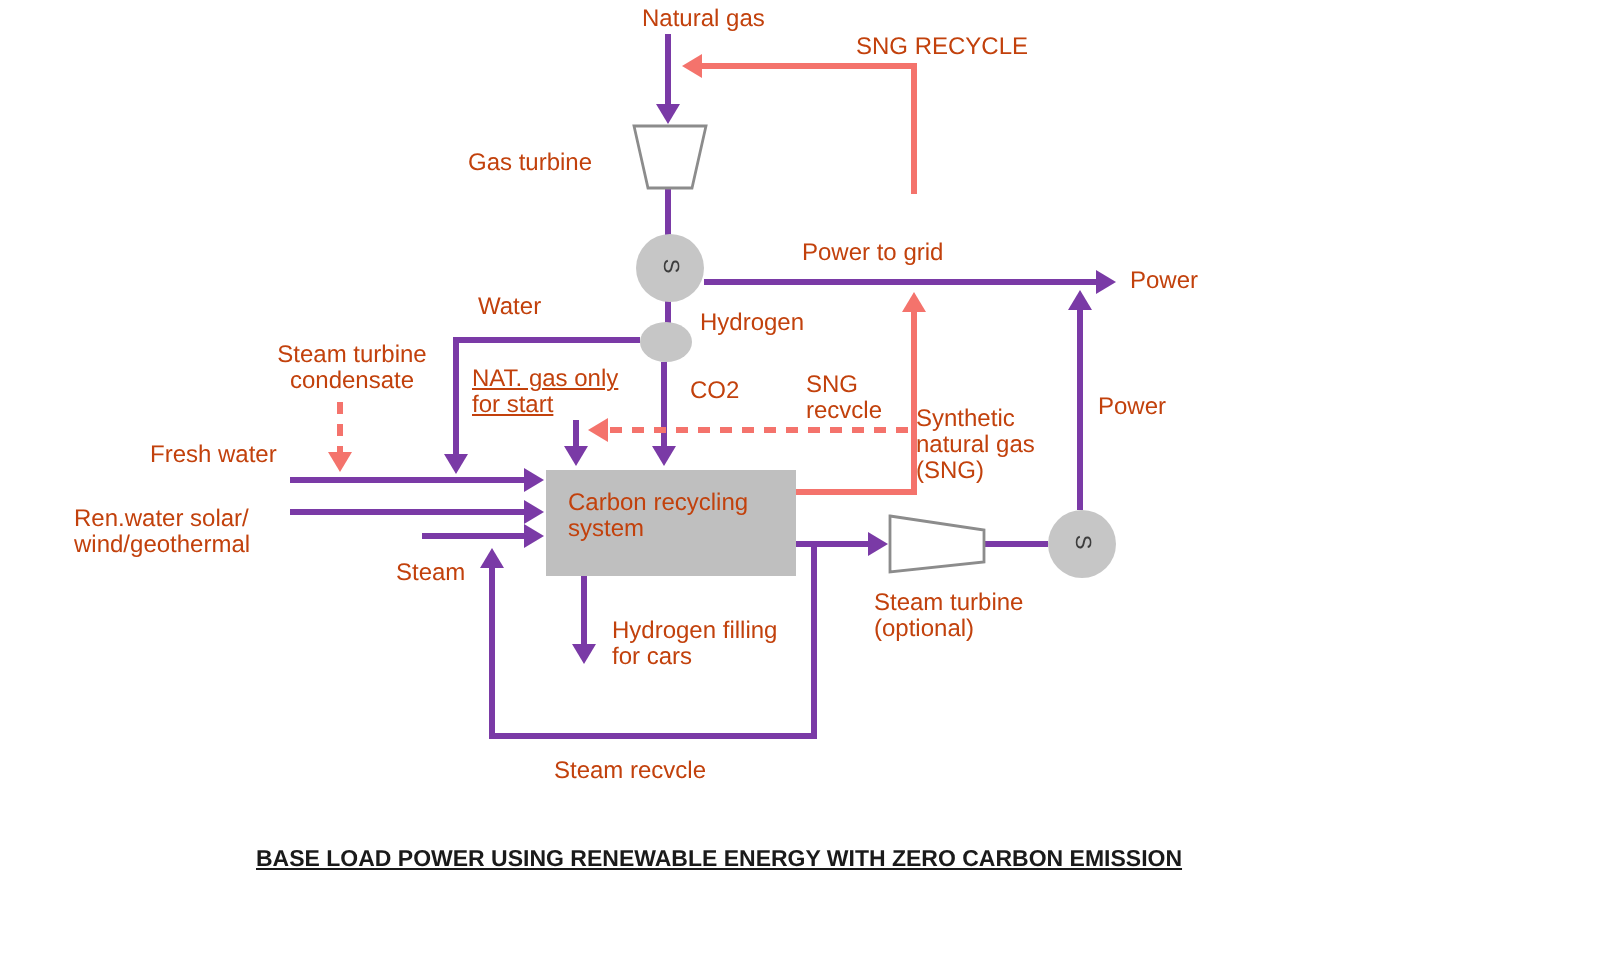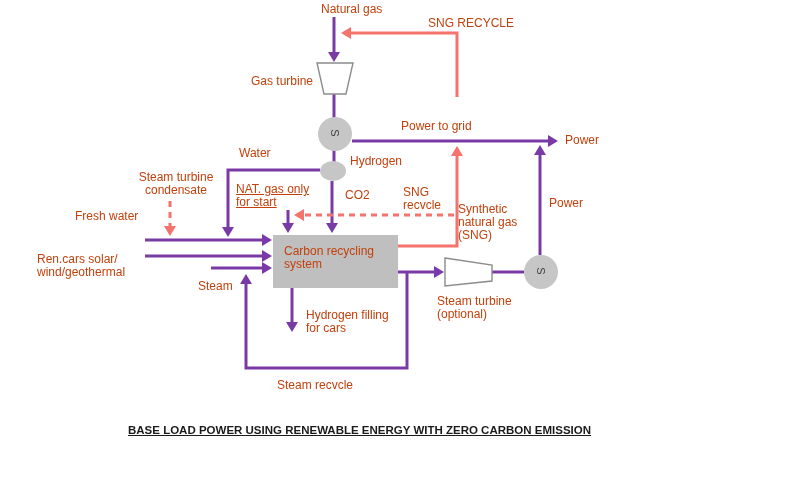--- a/index.html
+++ b/index.html
@@ -80,21 +80,21 @@
     <circle class="node" cx="541" cy="272" r="17"></circle>
   </svg>
 
   <div class="gen-s" style="left:325px; top:127px;">S</div>
   <div class="gen-s" style="left:531px; top:265px;">S</div>
 
   <div class="footer" style="left:128px; top:424px;">BASE LOAD POWER USING RENEWABLE ENERGY WITH ZERO CARBON EMISSION</div>
 
   <div class="lbl" style="left:321px; top:3px;">Natural gas</div>
   <div class="lbl" style="left:428px; top:17px;">SNG RECYCLE</div>
-  <div class="lbl" style="left:251px; top:75px;">Gas turbine</div>
+  <div class="lbl" style="left:234px; top:75px;">Gas turbine</div>
   <div class="lbl" style="left:401px; top:120px;">Power to grid</div>
   <div class="lbl" style="left:565px; top:134px;">Power</div>
   <div class="lbl" style="left:239px; top:147px;">Water</div>
   <div class="lbl" style="left:350px; top:155px;">Hydrogen</div>
   <div class="lbl center" style="left:134px; top:171px; width:84px;">
     <span>Steam turbine</span>
     <span>condensate</span>
   </div>
   <div class="lbl" style="left:236px; top:183px;text-decoration:underline;">
     <span>NAT. gas only</span>
@@ -104,23 +104,23 @@
   <div class="lbl" style="left:403px; top:186px;">
     <span>SNG</span>
     <span>recvcle</span>
   </div>
   <div class="lbl" style="left:549px; top:197px;">Power</div>
   <div class="lbl" style="left:458px; top:203px;">
     <span>Synthetic</span>
     <span>natural gas</span>
     <span>(SNG)</span>
   </div>
-  <div class="lbl" style="left:75px; top:210px;text-align:right;">Fresh water</div>
+  <div class="lbl" style="left:75px; top:221px;text-align:right;">Fresh water</div>
   <div class="lbl" style="left:37px; top:253px;">
-    <span>Ren.cars solar/</span>
+    <span>Ren.water solar/</span>
     <span>wind/geothermal</span>
   </div>
   <div class="lbl" style="left:198px; top:280px;">Steam</div>
   <div class="lbl" style="left:284px; top:245px;">
     <span>Carbon recycling</span>
     <span>system</span>
   </div>
   <div class="lbl" style="left:306px; top:309px;">
     <span>Hydrogen filling</span>
     <span>for cars</span>

